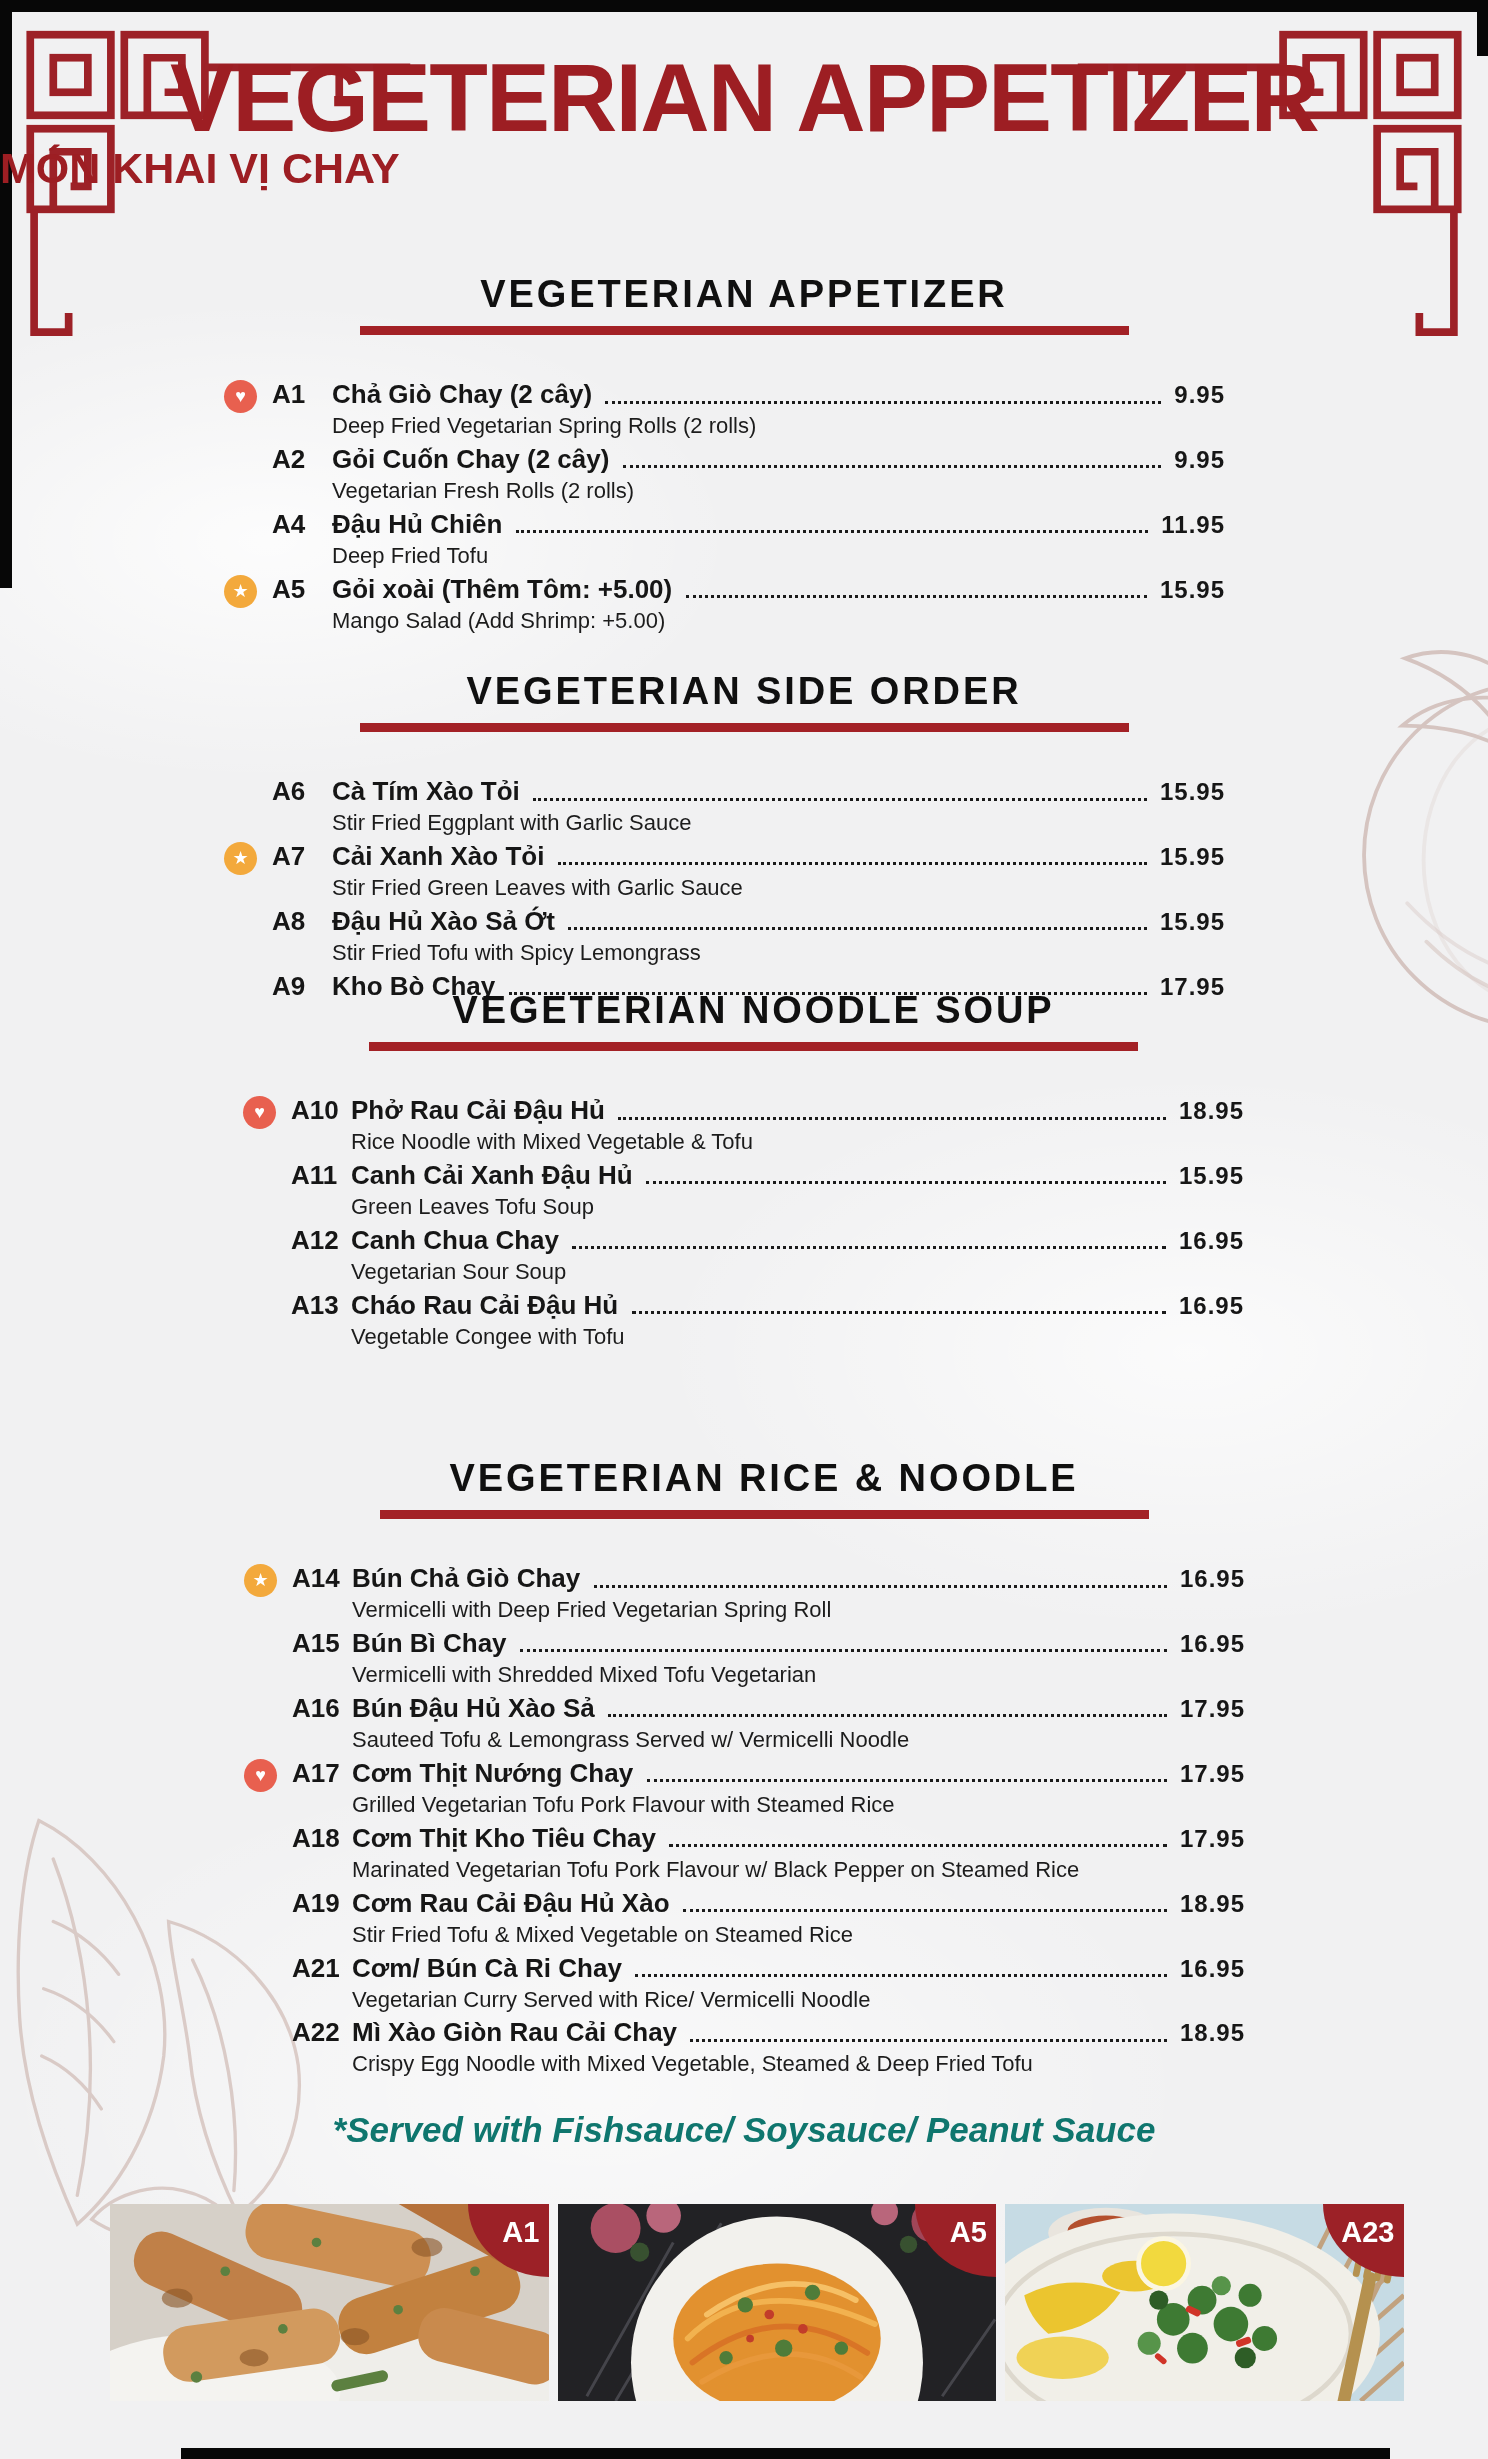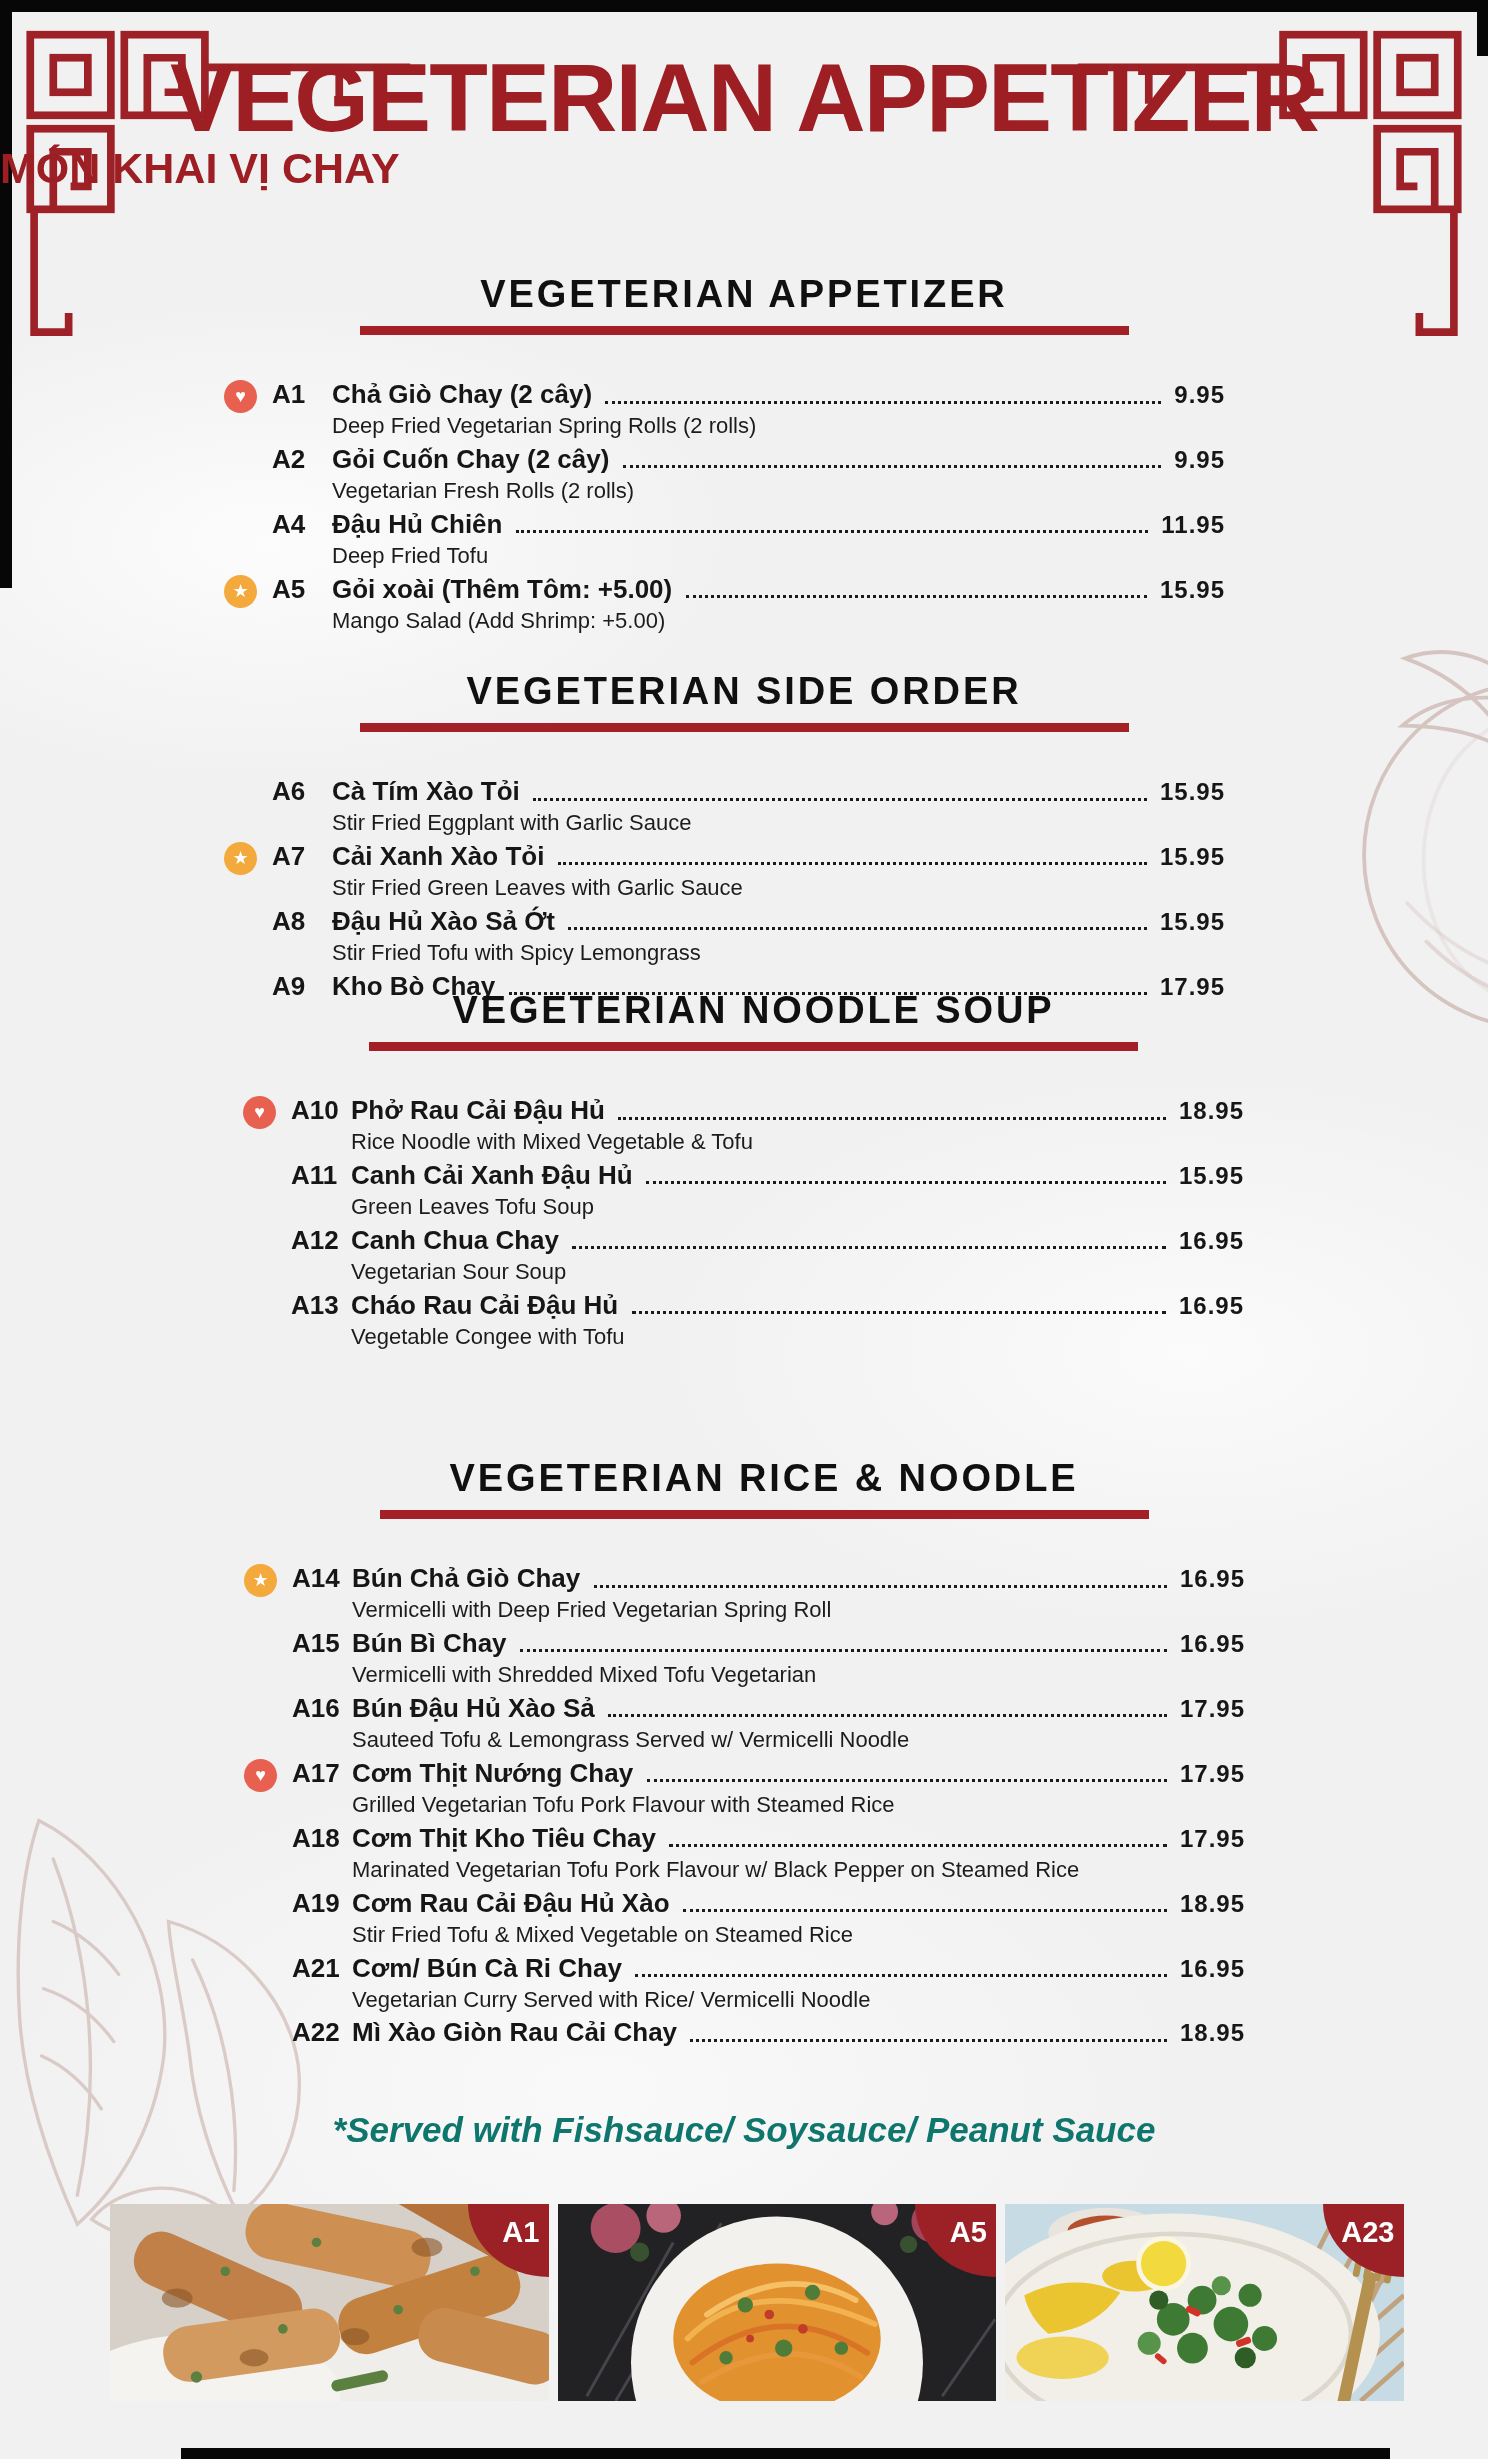--- a/index.html
+++ b/index.html
@@ -349,20 +349,21 @@
     <div class="desc">Vegetarian Curry Served with Rice/ Vermicelli Noodle</div>
   </div>
 
   <div class="item">
     <div class="row">
       <span class="num">A22</span>
       <span class="name">Mì Xào Giòn Rau Cải Chay</span>
       <span class="dots"></span>
       <span class="price">18.95</span>
     </div>
+    <div class="desc">Crispy Egg Noodle with Mixed Vegetable, Steamed &amp; Deep Fried Tofu</div>
   </div>
 </div>
   </section>
 </div>
 
 <p class="footer-note">*Served with Fishsauce/ Soysauce/ Peanut Sauce</p>
 
 <div class="photos">
   <figure class="photo p1" style="margin:0">
     <svg viewBox="0 0 457 205" preserveAspectRatio="none">

